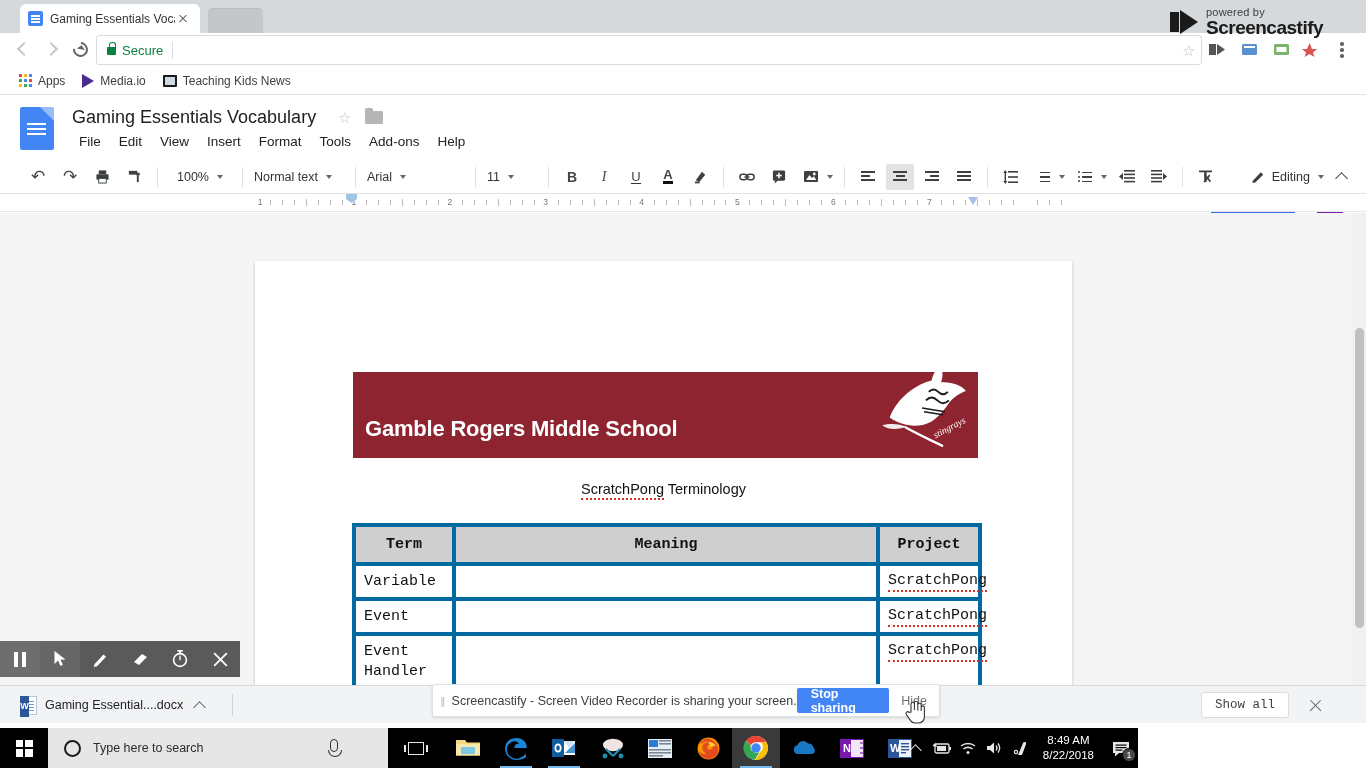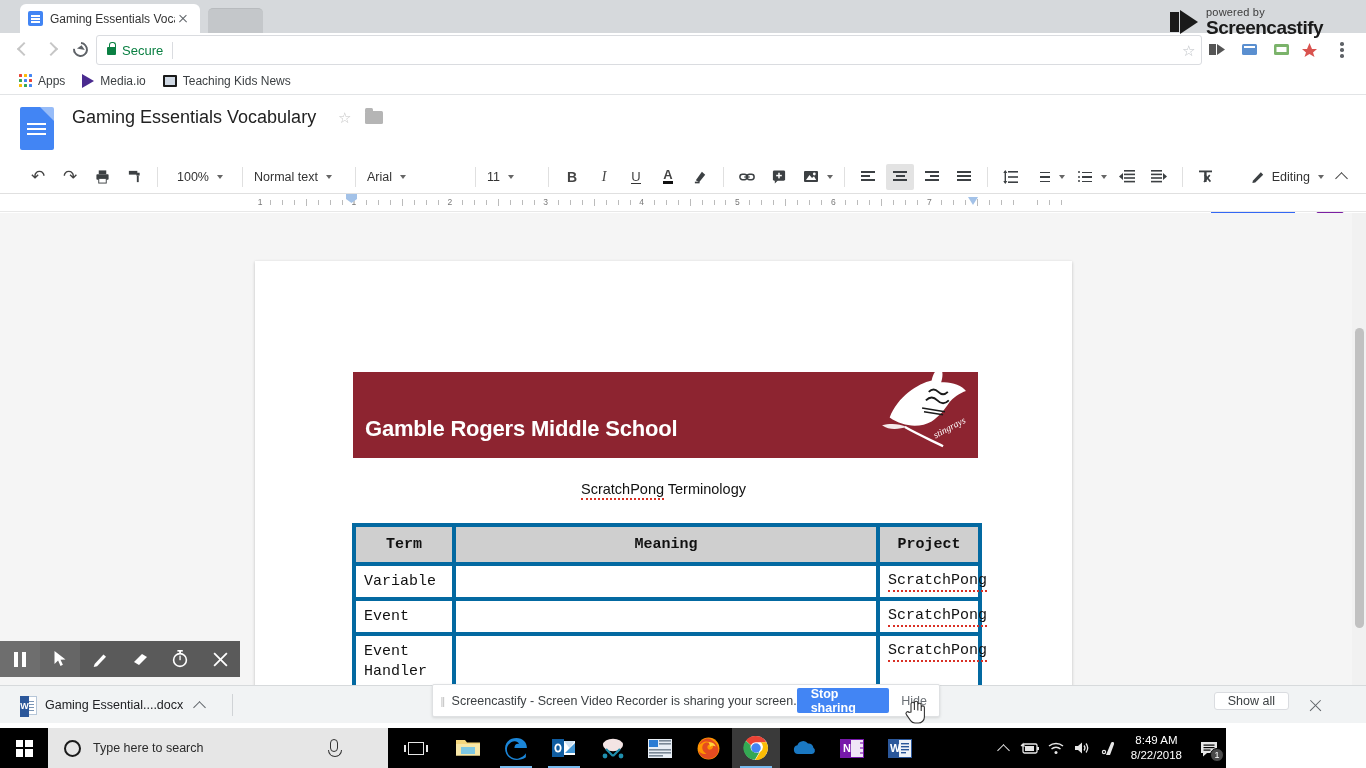--- a/index.html
+++ b/index.html
@@ -356,23 +356,23 @@
   }
   #word-file-icon::after {
     content:""; position:absolute; right:2px; top:4px; width:5px; height:1px; background:#7b96b6;
     box-shadow:0 3px 0 #7b96b6, 0 6px 0 #7b96b6, 0 9px 0 #7b96b6;
   }
   #download-name { font-size:12.5px; color:#202124; white-space:nowrap; }
   #download-menu-caret { width:9px;height:9px; border-left:1.5px solid #5f6368; border-top:1.5px solid #5f6368;
     transform:rotate(45deg); margin-top:4px; margin-left:4px; }
   #downloads-divider { position:absolute; left:232px; top:8px; width:1px; height:22px; background:#d0d3d6; }
   #show-all-button {
-    position:absolute; right:77px; top:6px; height:18px; padding:0 13px;
+    position:absolute; right:77px; top:6px; height:26px; padding:0 13px;
     background:#fff; border:1px solid #dadce0; border-radius:3px;
-    display:flex; align-items:center; font-size:12.5px; color:#3c4043; cursor:pointer;
+    display:flex; align-items:center; font-size:12.5px; color:#3c4043; cursor:pointer;font-family:Liberation Mono, monospace;
   }
   #downloads-close {
     position:absolute; right:42px; top:11px; width:17px; height:17px; cursor:pointer;
   }
   #downloads-close::before, #downloads-close::after {
     content:""; position:absolute; left:1px; top:8px; width:15px; height:1.4px; background:#5f6368;
   }
   #downloads-close::before{ transform:rotate(45deg);} #downloads-close::after{ transform:rotate(-45deg);}
 
   
@@ -388,21 +388,21 @@
     height:25px; padding:0 14px; background:#4285f4; color:#fff; border-radius:2px;
     display:flex; align-items:center; font-size:12.5px; font-weight:bold; cursor:pointer;
   }
   #hide-sharing-button { padding:0 12px; font-size:12.5px; color:#6b7075; cursor:pointer; }
   #mouse-cursor {
     position:absolute; left:904px; top:698px; width:22px; height:26px; pointer-events:none; z-index:60;
   }
 
   
   #taskbar {
-    position:absolute; left:0; top:728px; width:1226px; height:40px; background:#000;
+    position:absolute; left:0; top:728px; width:1138px; height:40px; background:#000;
   }
   #start-button {
     position:absolute; left:0; top:0; width:48px; height:40px;
     display:flex; align-items:center; justify-content:center; cursor:pointer;
   }
   #win-logo { width:17px; height:17px; display:grid; grid-template-columns:1fr 1fr;
     grid-template-rows:1fr 1fr; gap:2px; }
   #win-logo i { background:#fff; display:block; }
   #search-box {
     position:absolute; left:48px; top:0; width:340px; height:40px; background:#e6e6e6;
@@ -537,20 +537,30 @@
     </div>
   </div>
 
   <div id="docs-app">
 
     <div id="docs-header">
       <div id="docs-logo"></div>
       <div id="doc-title">Gaming Essentials Vocabulary</div>
       <div id="star-doc-icon">☆</div>
       <div id="folder-doc-icon"></div>
+      <div id="menubar">
+        <div class="menu-item">File</div>
+        <div class="menu-item">Edit</div>
+        <div class="menu-item">View</div>
+        <div class="menu-item">Insert</div>
+        <div class="menu-item">Format</div>
+        <div class="menu-item">Tools</div>
+        <div class="menu-item">Add-ons</div>
+        <div class="menu-item">Help</div>
+      </div>
     </div>
     <div id="last-edit">Last edit was 4 minutes ago</div>
     <div id="comment-icon"></div>
     <div id="share-button">
       <span id="share-lock-icon"></span>
       <span id="share-label">SHARE</span>
     </div>
     <div id="account-avatar">J</div>
 
     <div id="docs-toolbar">

